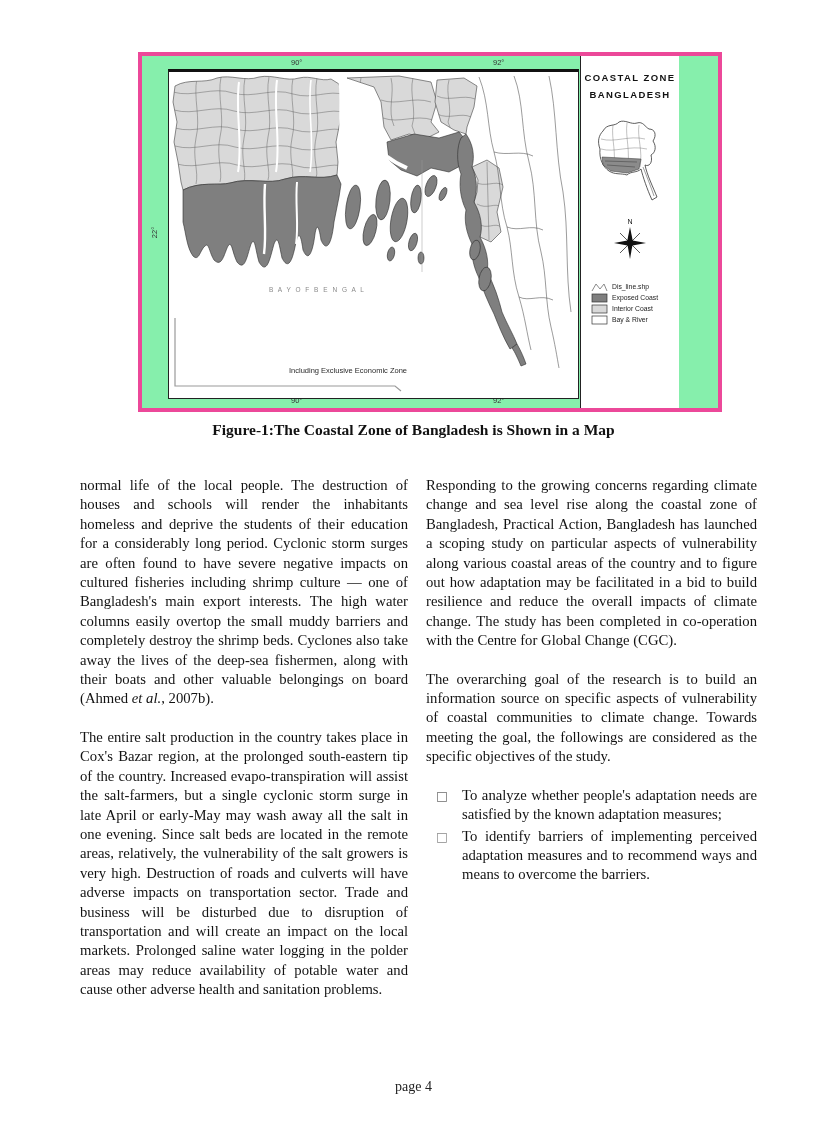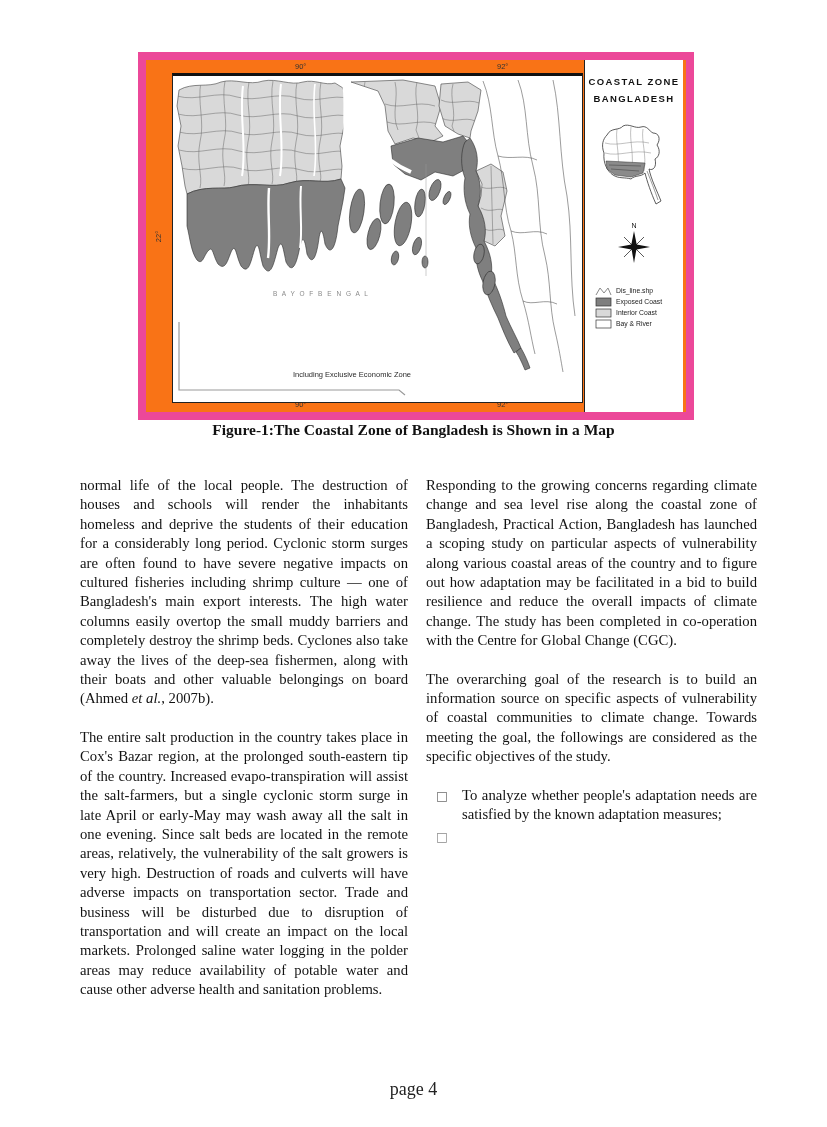--- a/index.html
+++ b/index.html
@@ -5,21 +5,21 @@
   html,body { margin:0; padding:0; background:#e8e8e8; }
   .page {
     position:relative; width:827px; height:1127px; background:#ffffff;
     margin:0 auto; font-family:"Liberation Serif", serif; color:#141414;
     overflow:hidden;
   }
 
   
   .figure-frame {
     position:absolute; left:138px; top:52px; width:540px; height:352px;
-    border:8px solid #ec4899; background:#f97316;
+    border:4px solid #ec4899; background:#86efac;padding-left:36px;
   }
   .map-axes {
     position:absolute; left:26px; top:13px; width:409px; height:326px;
     border:1px solid #222; border-top:3px solid #111; background:var(--water,#fff);
   }
   .map-axes svg { display:block; width:100%; height:100%; }
   .tick {
     position:absolute; font-family:"Liberation Sans", sans-serif;
     font-size:7.5px; color:#333; white-space:nowrap;
   }
@@ -66,21 +66,21 @@
   .objectives { list-style:none; margin:16px 0 0 0; padding:0; }
   .objectives li { position:relative; padding-left:36px; margin:0 0 2px 0; }
   .objectives .blt {
     position:absolute; left:10px; top:0px; font-size:12.5px; color:#8a8a8a;
     font-family:"DejaVu Sans", sans-serif;
   }
 
   
   .footer {
     position:absolute; top:1079px; left:0; width:827px; text-align:center;
-    font-size:18px; color:#222;
+    font-size:14px; color:#222;
   }
 
   .map-label { font-family:"Liberation Sans", sans-serif; }
 </style>
 </head>
 <body>
 
 <div class="page">
 
   <div class="figure-frame">
@@ -272,19 +272,20 @@
     <ul class="objectives">
       <li>
         <span class="blt">□</span>
       </li>
       <li>
         <span class="blt">□</span>
         <span>To analyze whether people's adaptation needs are satisfied by the known adaptation measures;</span>
       </li>
       <li>
         <span class="blt">□</span>
+        <span>To identify barriers of implementing perceived adaptation measures and to recommend ways and means to overcome the barriers.</span>
       </li>
     </ul>
   </div>
 
   <div class="footer">page 4</div>
 
 </div>
 
 </body></html>

